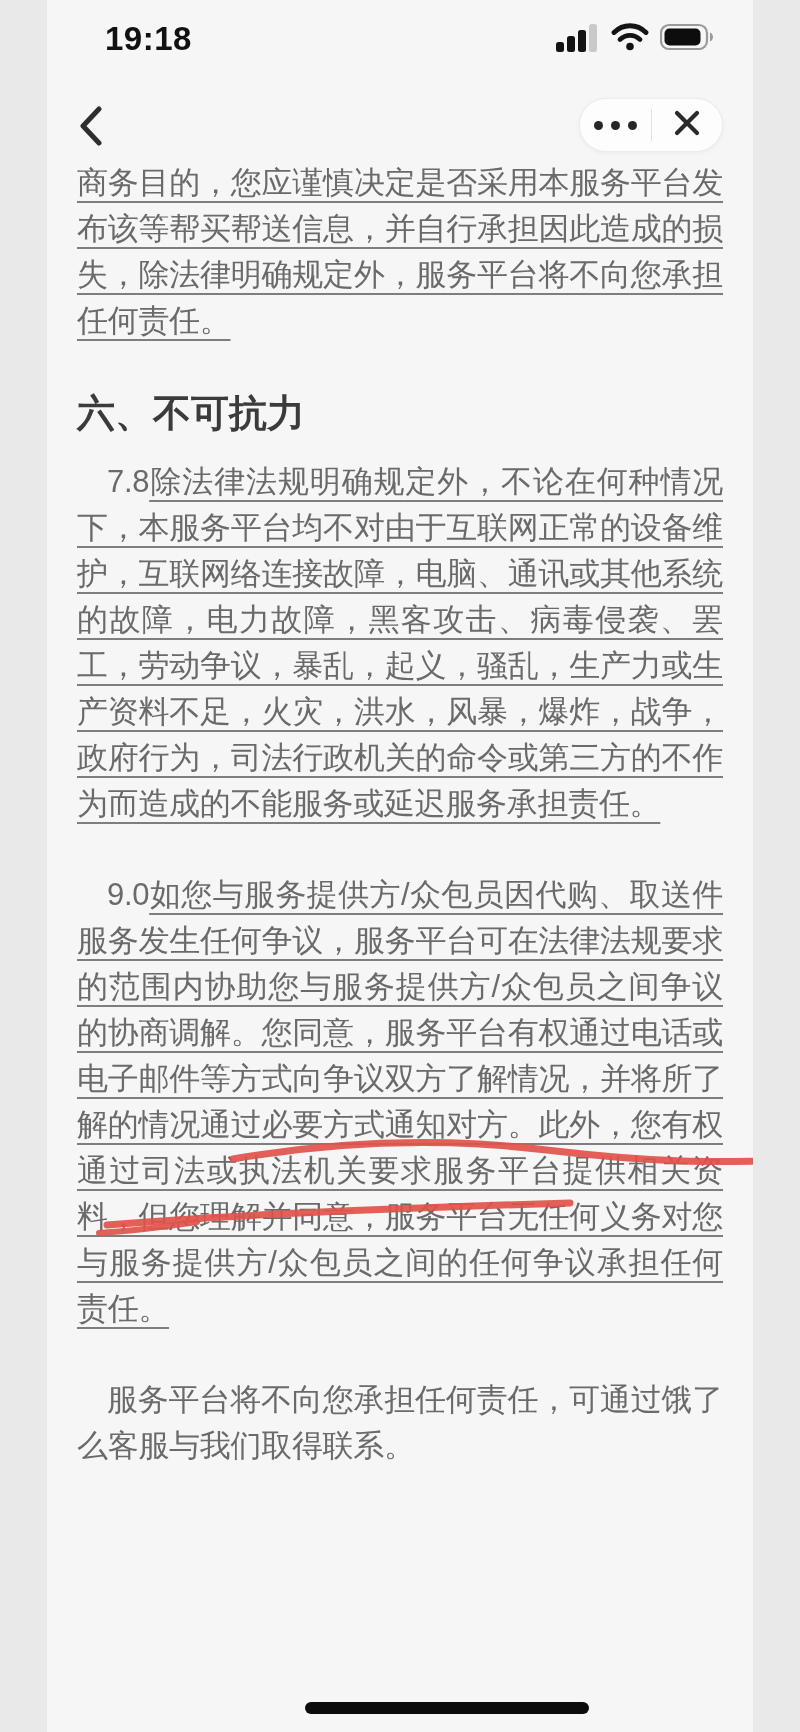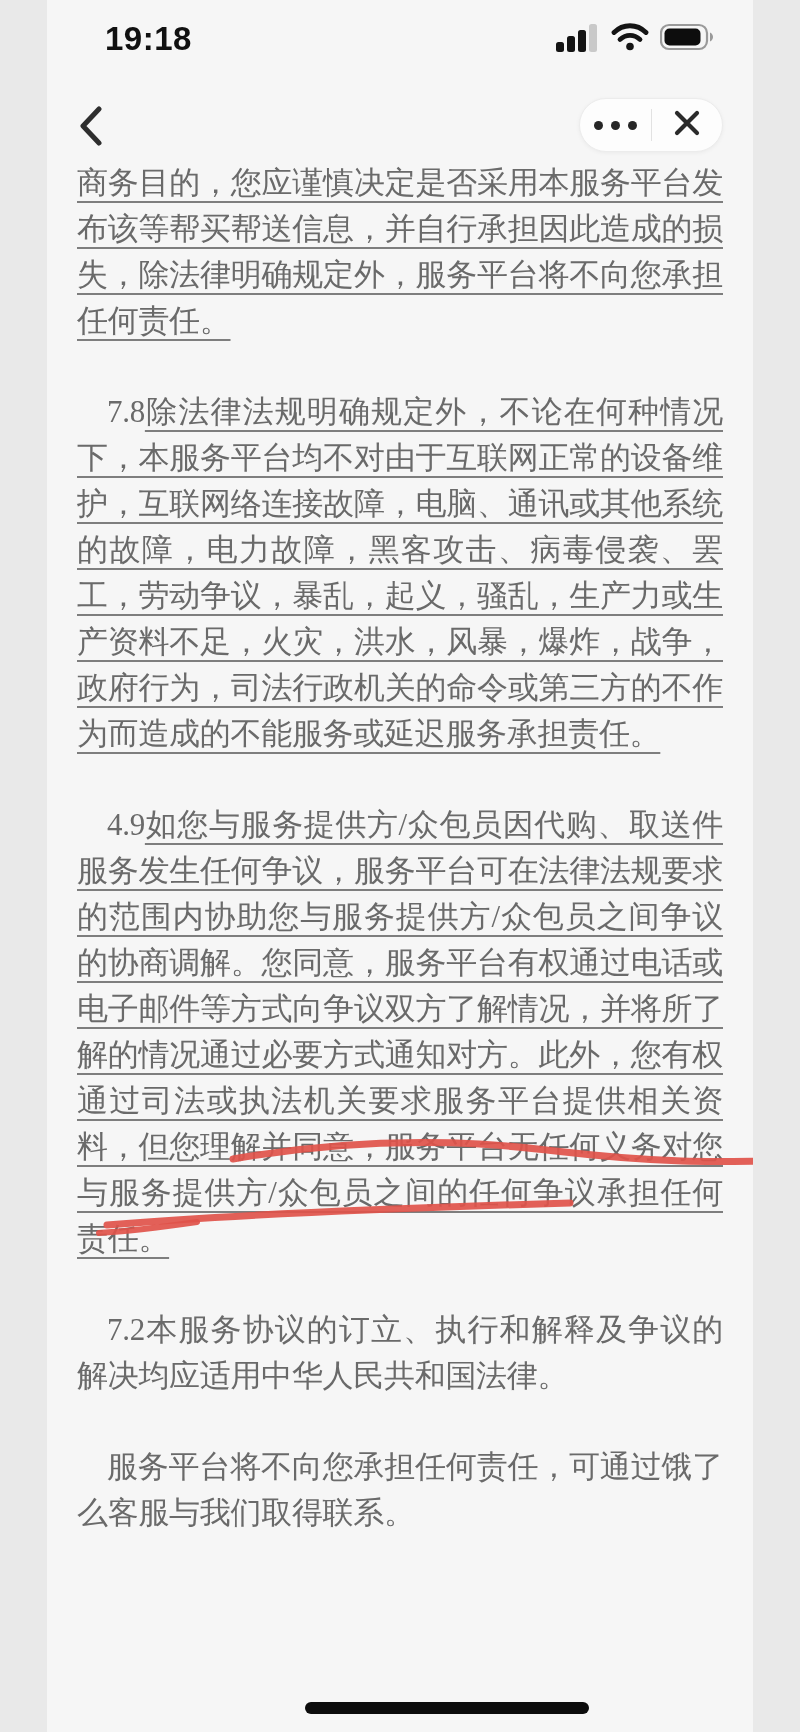--- a/index.html
+++ b/index.html
@@ -28,21 +28,20 @@
   .capsule-half{flex:1;height:100%;display:flex;align-items:center;justify-content:center;cursor:pointer;}
   .capsule-divider{width:1px;height:32px;background:#e2e2e2;}
   .dots{display:flex;gap:8px;}
   .dots span{width:9px;height:9px;border-radius:50%;background:#262626;}
   
   .content{
     padding:8px 30px 0;
     font-size:31px;line-height:46px;letter-spacing:-.3px;
     color:#6a6a6a;text-align:justify;
     word-break:break-all;
-    font-family:Liberation Serif, serif;
   }
   .para{margin:0 0 45px;}
   .indent{text-indent:30px;}
   .u{
     text-decoration:underline;
     text-underline-offset:8px;
     text-decoration-thickness:2px;
     text-decoration-color:#7e7e7e;
   }
   .section-heading{
@@ -117,27 +116,27 @@
           </svg>
         </span>
       </div>
     </div>
   </div>
 
   <div class="content">
 
     <p class="para"><span class="u">商务目的，您应谨慎决定是否采用本服务平台发布该等帮买帮送信息，并自行承担因此造成的损失，除法律明确规定外，服务平台将不向您承担任何责任。</span></p>
 
+    <h2 class="section-heading">六、不可抗力</h2>
 
     <p class="para indent"><span>7.8</span><span class="u">除法律法规明确规定外，不论在何种情况下，本服务平台均不对由于互联网正常的设备维护，互联网络连接故障，电脑、通讯或其他系统的故障，电力故障，黑客攻击、病毒侵袭、罢工，劳动争议，暴乱，起义，骚乱，生产力或生产资料不足，火灾，洪水，风暴，爆炸，战争，政府行为，司法行政机关的命令或第三方的不作为而造成的不能服务或延迟服务承担责任。</span></p>
 
 
-    <p class="para indent"><span>4.9</span><span class="u">如您与服务提供方/众包员因代购、取送件服务发生任何争议，服务平台可在法律法规要求的范围内协助您与服务提供方/众包员之间争议的协商调解。您同意，服务平台有权通过电话或电子邮件等方式向争议双方了解情况，并将所了解的情况通过必要方式通知对方。此外，您有权通过司法或执法机关要求服务平台提供相关资料，但您理解并同意，服务平台无任何义务对您与服务提供方/众包员之间的任何争议承担任何责任。</span></p>
+    <p class="para indent"><span>9.0</span><span class="u">如您与服务提供方/众包员因代购、取送件服务发生任何争议，服务平台可在法律法规要求的范围内协助您与服务提供方/众包员之间争议的协商调解。您同意，服务平台有权通过电话或电子邮件等方式向争议双方了解情况，并将所了解的情况通过必要方式通知对方。此外，您有权通过司法或执法机关要求服务平台提供相关资料，但您理解并同意，服务平台无任何义务对您与服务提供方/众包员之间的任何争议承担任何责任。</span></p>
 
-    <p class="para indent">7.2本服务协议的订立、执行和解释及争议的解决均应适用中华人民共和国法律。</p>
 
 
     <p class="para indent">服务平台将不向您承担任何责任，可通过饿了么客服与我们取得联系。</p>
 
   </div>
 
   <svg class="annotation-layer" width="800" height="1732" viewBox="0 0 800 1732">
     <path d="M186 1159 C255 1147 335 1139 432 1144 C505 1148 537 1158 635 1161 C696 1163 753 1158 797 1164" stroke="#e0524a" stroke-width="7" fill="none" stroke-linecap="round" opacity="0.92"></path>
     <path d="M60 1225 C170 1216 350 1208 523 1203" stroke="#e0524a" stroke-width="7" fill="none" stroke-linecap="round" opacity="0.92"></path>
     <path d="M52 1233 C85 1231 115 1227 150 1222" stroke="#e0524a" stroke-width="6" fill="none" stroke-linecap="round" opacity="0.92"></path>

